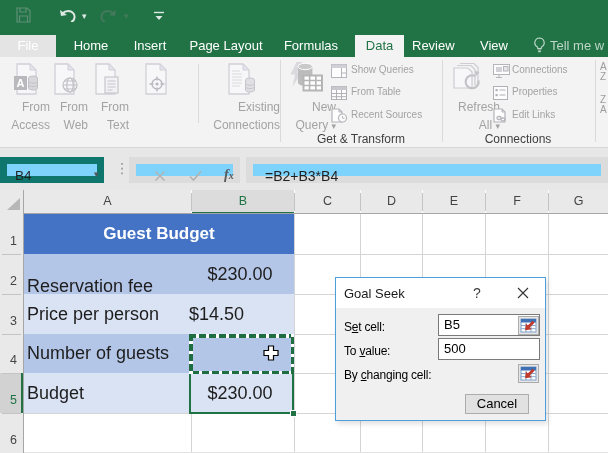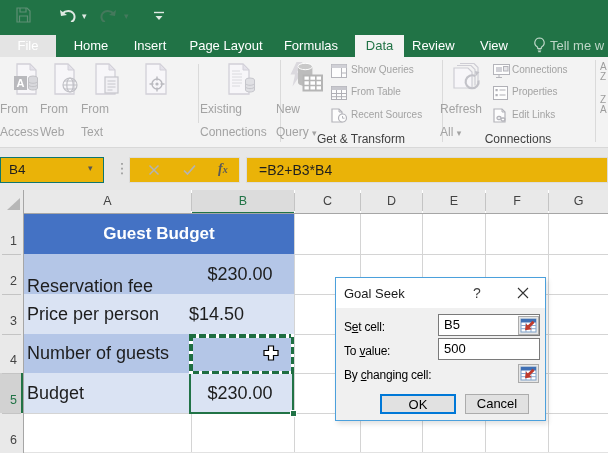--- a/index.html
+++ b/index.html
@@ -10,27 +10,27 @@
   #titlebar{left:0;top:0;width:608px;height:32px;background:#217346;}
   #tabrow{left:0;top:32px;width:608px;height:25px;background:#217346;}
   .tab{position:absolute;top:35px;height:21px;line-height:21px;color:#ffffff;
        font-size:13px;text-align:center;}
   #filetab{position:absolute;left:0;top:35px;width:56px;height:22px;background:#e4e4e4;
        color:#ffffff;font-size:13px;text-align:center;line-height:21px;}
   #datatab{position:absolute;left:355px;top:35px;width:49px;height:22px;background:#f3f3f3;
        color:#217346;font-size:13px;text-align:center;line-height:21px;}
   
   #ribbon{left:0;top:57px;width:608px;height:90px;background:#f3f3f3;border-bottom:1px solid #d8d8d8;}
-  .rlabel{position:absolute;font-size:12px;color:#a3a3a3;text-align:left;white-space:nowrap;line-height:23px;}
+  .rlabel{position:absolute;font-size:12px;color:#a3a3a3;text-align:right;white-space:nowrap;line-height:18px;}
   .grplabel{position:absolute;top:75px;font-size:12px;color:#3f3f3f;text-align:center;white-space:nowrap;}
   .vsep{position:absolute;width:1px;background:#dadada;}
   .slabel{position:absolute;font-size:10px;color:#a3a3a3;white-space:nowrap;}
   
   #fbar{left:0;top:148px;width:608px;height:42px;background:#e7e7e7;}
-  .fbox{position:absolute;top:9px;height:26px;background:#eab308;border:1px solid #0f766e;box-sizing:border-box;}
+  .fbox{position:absolute;top:9px;height:26px;background:#7dd3fc;border:7px solid #0f766e;box-sizing:border-box;}
   
   #corner{left:0;top:190px;width:23px;height:24px;background:#e9e9e9;
           border-right:1px solid #a6a6a6;border-bottom:1px solid #a6a6a6;box-sizing:content-box;}
   .colhead{position:absolute;top:190px;height:24px;background:#e9e9e9;font-size:12.5px;color:#444444;
           text-align:center;line-height:23px;}
   .rowhead{position:absolute;left:0;width:23px;background:#e9e9e9;font-size:12.5px;color:#444444;
           text-align:right;}
   .gl{position:absolute;background:#d4d4d4;}
   .tick{position:absolute;background:#c4c4c4;}
   
@@ -344,15 +344,14 @@
   <svg class="refbtn" style="position:absolute;left:182px;top:86px;" width="21" height="19" viewBox="0 0 21 19">
     <rect x="0.5" y="0.5" width="20" height="18" fill="#e6e6e6" stroke="#ababab"></rect>
     <rect x="3" y="3" width="15" height="13" fill="#ffffff" stroke="#7da0c8"></rect>
     <rect x="3" y="3" width="15" height="3.5" fill="#3f6fb4"></rect>
     <path d="M3 9.5 h15 M3 12.7 h15 M8 6.5 v9.5 M13 6.5 v9.5" stroke="#89a9d0" stroke-width="1"></path>
     <g transform="rotate(45 10.5 10.5)" fill="#c0392b">
         <rect x="9.3" y="3.5" width="2.8" height="7.2"></rect>
         <path d="M6.6 10.2 h8.2 L10.7 15.6 z"></path>
       </g>
   </svg>
-  <div class="dbtn" style="left:44px;width:76px;border:2px solid #0078d7;">OK</div>
   <div class="dbtn" style="left:129px;width:64px;border:1px solid #acacac;">Cancel</div>
 </div>
 
 </body></html>

